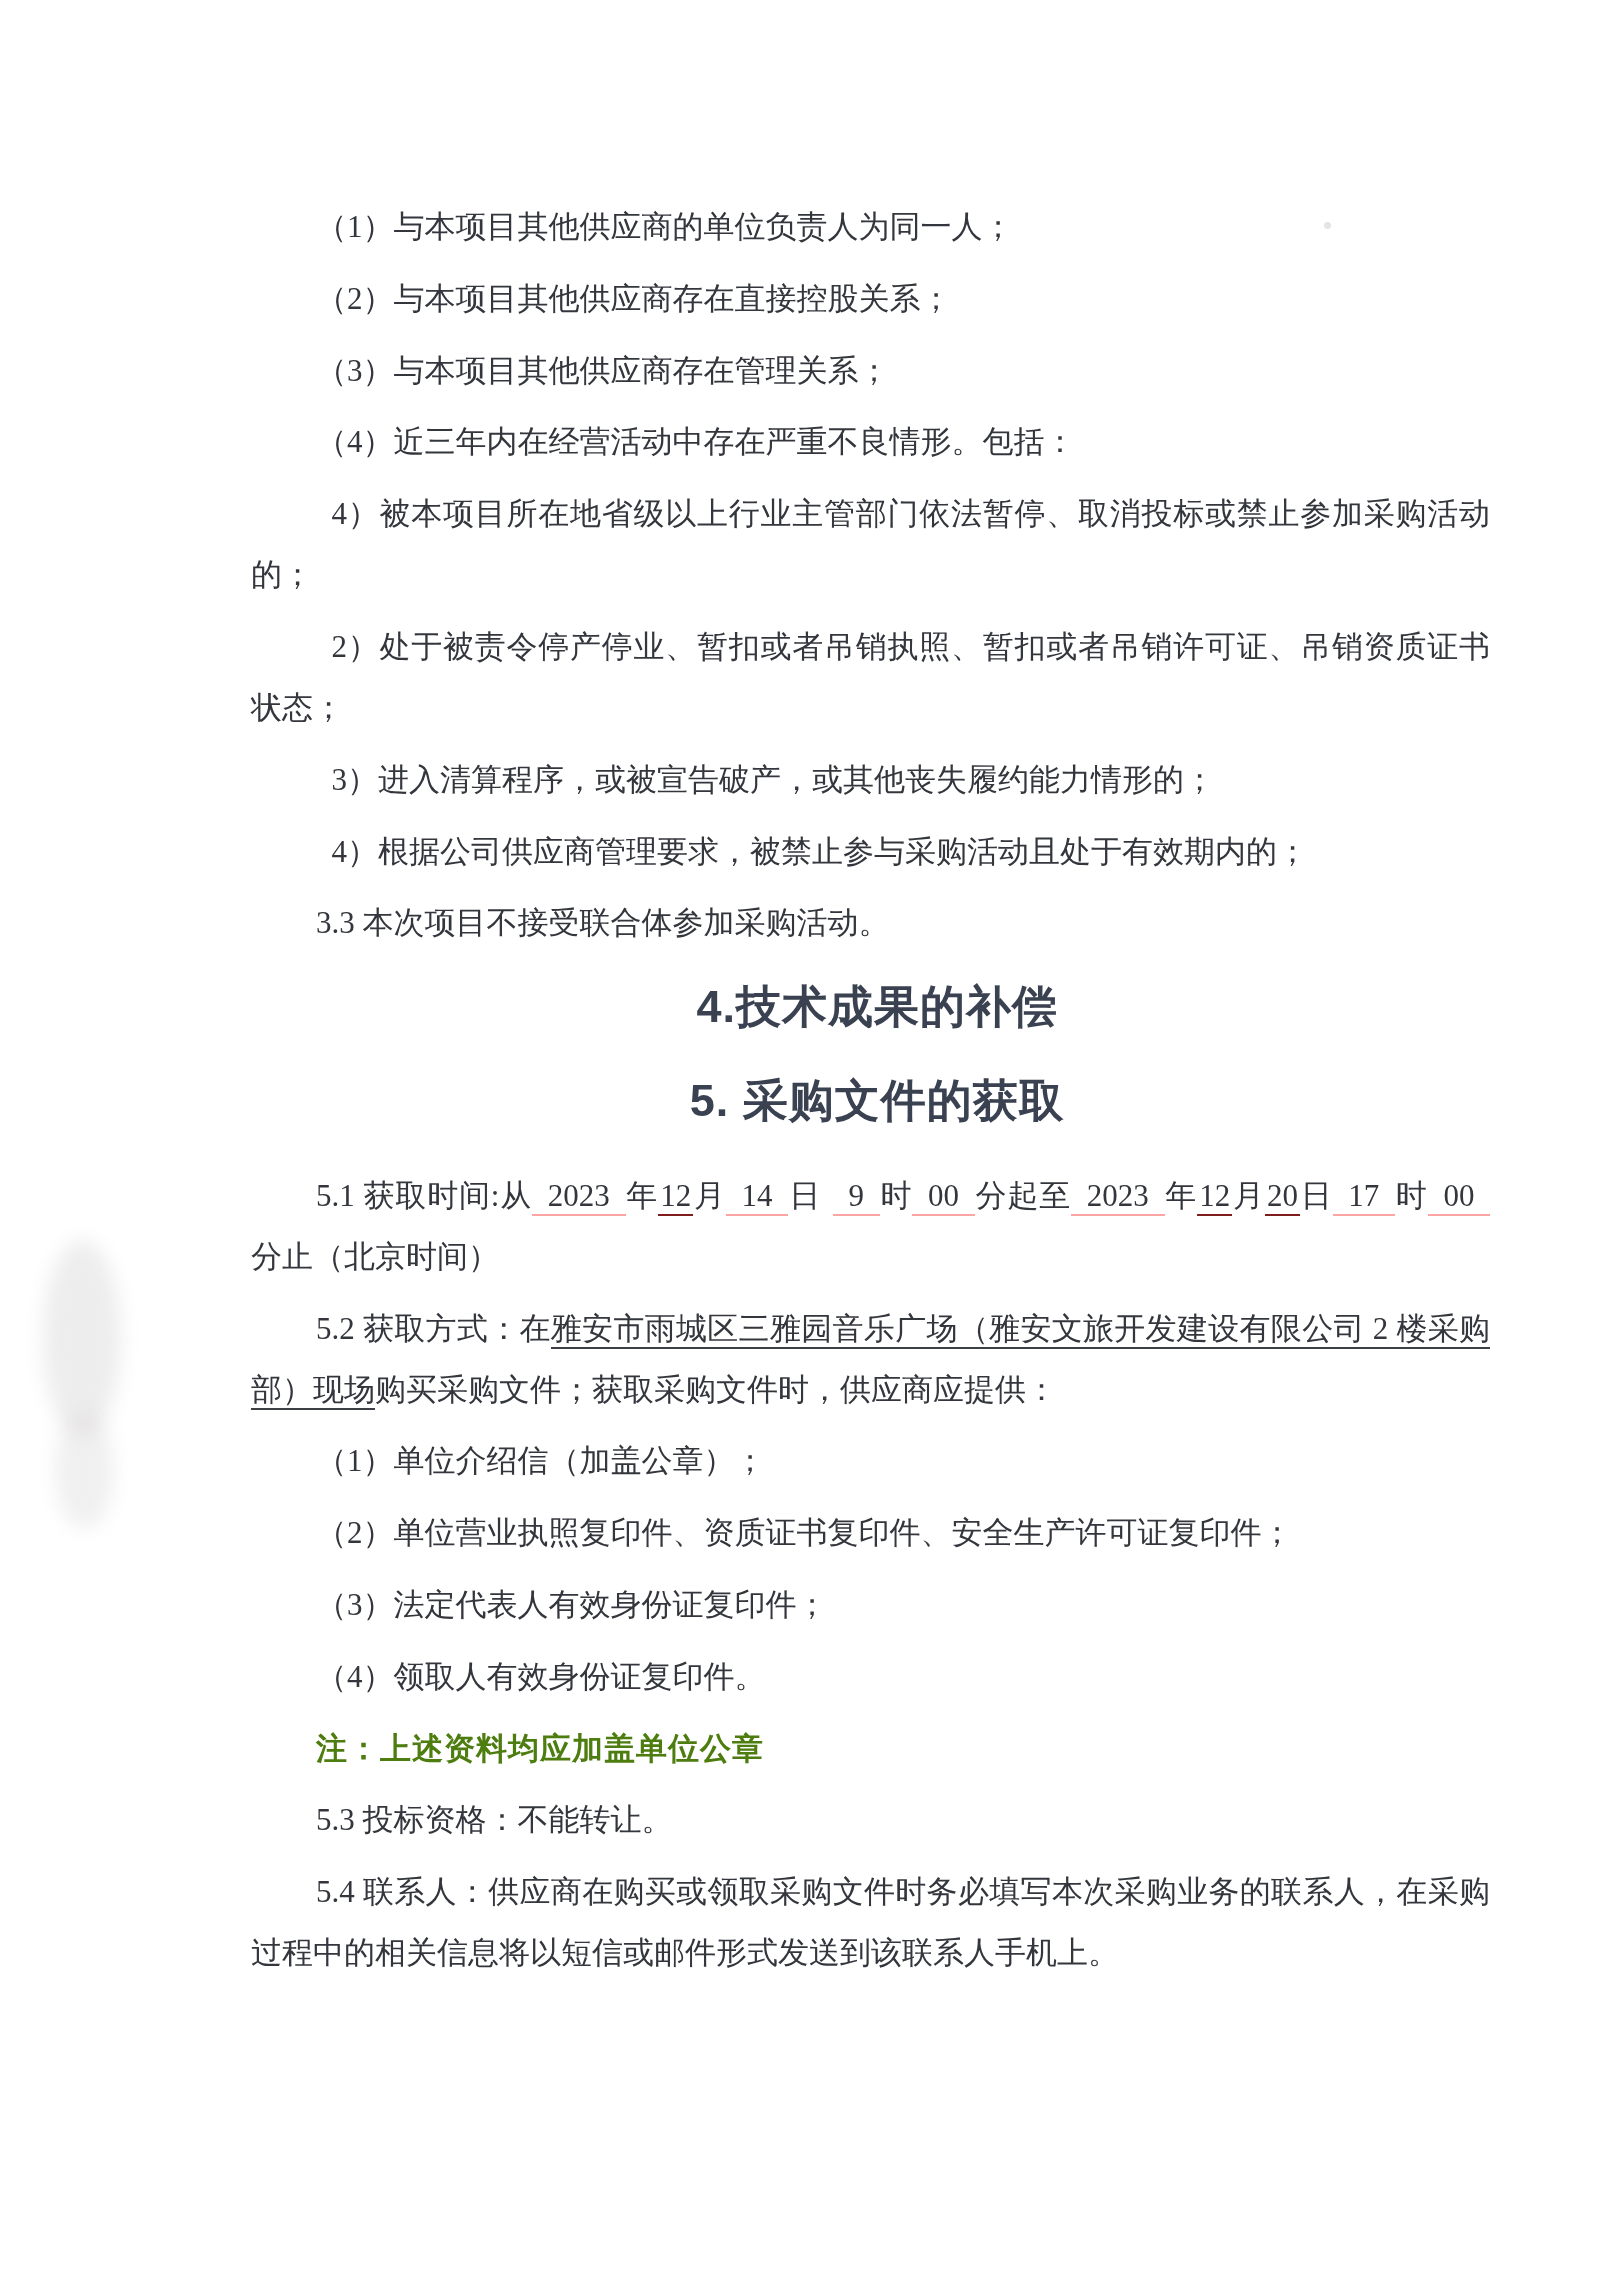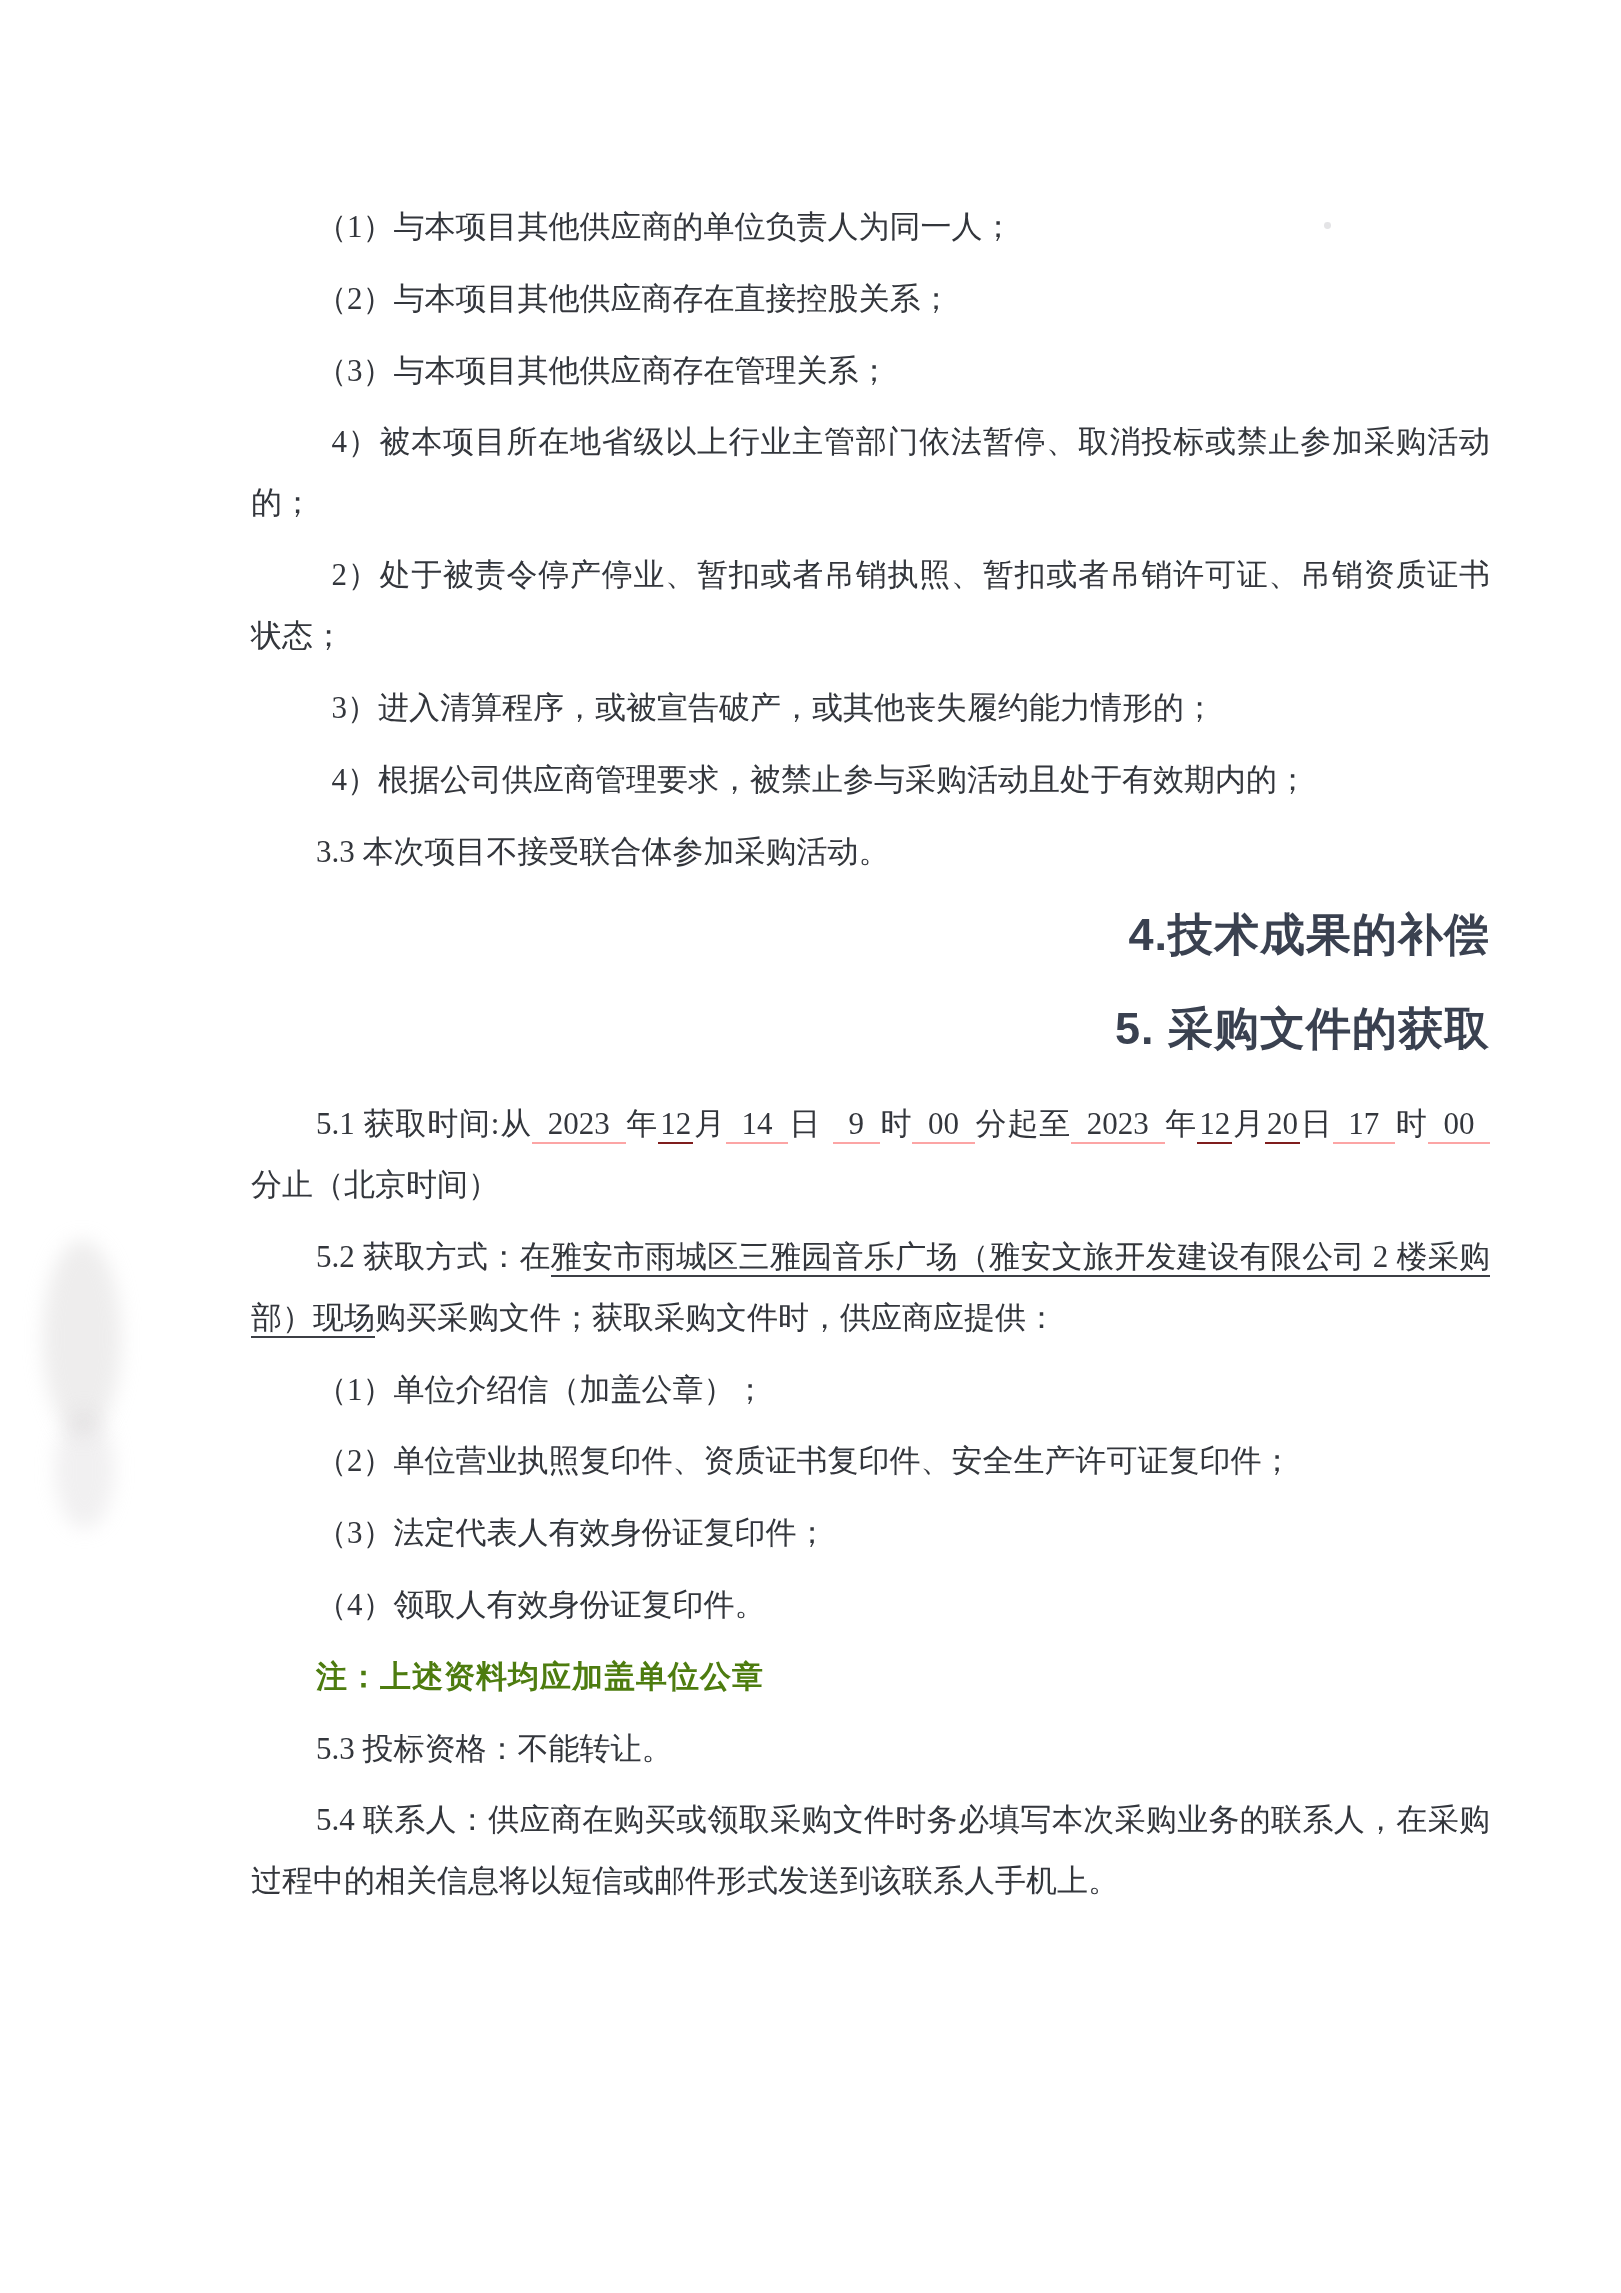--- a/index.html
+++ b/index.html
@@ -28,21 +28,21 @@
   .indent-2{text-indent:2.1em;}
   .indent-sub{text-indent:2.6em;}
   .heading{
     font-family:"Liberation Sans","DejaVu Sans",sans-serif;
     font-weight:700;
     color:#3a4150;
     font-size:45px;
     line-height:59px;
     margin:23.5px 0 35px 13.7px;
     letter-spacing:1px;
-    text-align:right;
+    text-align:center;
   }
   .note-line{
     font-family:"Liberation Sans","DejaVu Sans",sans-serif;
     font-weight:700;
     color:#4d7c0f;
     letter-spacing:1px;
   }
   .blank{
     border-bottom:2px solid #fca5a5;
     padding:0 15.7px 1px 15.7px;
@@ -81,20 +81,21 @@
   }
 </style>
 </head>
 <body>
 
 <div class="page">
 
   <p class="para indent-2">（1）与本项目其他供应商的单位负责人为同一人；</p>
   <p class="para indent-2">（2）与本项目其他供应商存在直接控股关系；</p>
   <p class="para indent-2">（3）与本项目其他供应商存在管理关系；</p>
+  <p class="para indent-2">（4）近三年内在经营活动中存在严重不良情形。包括：</p>
 
   <p class="para indent-sub">4）被本项目所在地省级以上行业主管部门依法暂停、取消投标或禁止参加采购活动的；</p>
   <p class="para indent-sub">2）处于被责令停产停业、暂扣或者吊销执照、暂扣或者吊销许可证、吊销资质证书状态；</p>
   <p class="para indent-sub">3）进入清算程序，或被宣告破产，或其他丧失履约能力情形的；</p>
   <p class="para indent-sub">4）根据公司供应商管理要求，被禁止参与采购活动且处于有效期内的；</p>
 
   <p class="para indent-2">3.3 本次项目不接受联合体参加采购活动。</p>
 
   <h2 class="heading">4.技术成果的补偿</h2>
 

